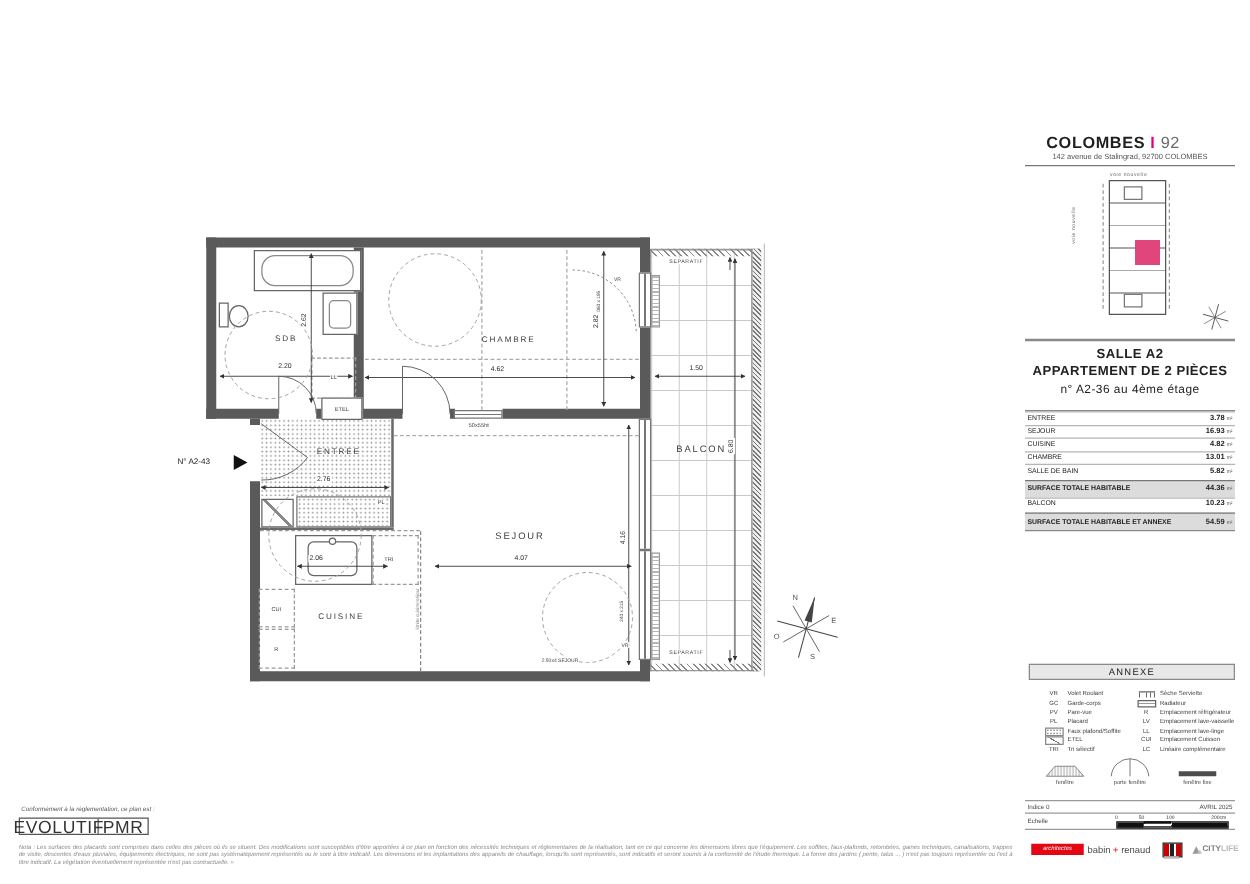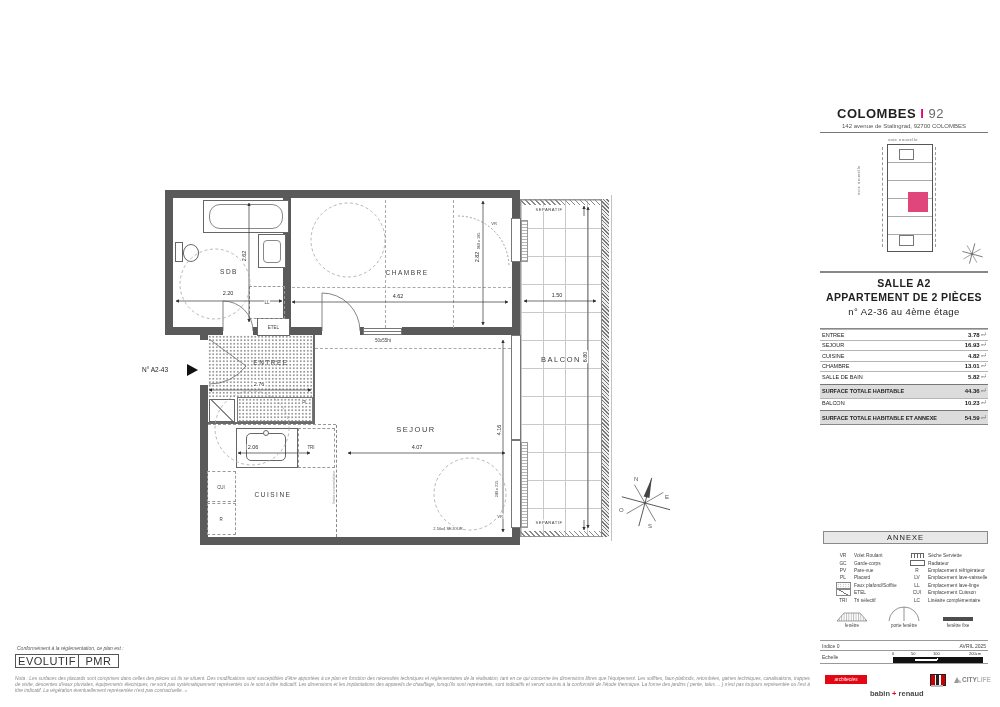--- a/index.html
+++ b/index.html
@@ -37,21 +37,21 @@
   .tval .u{font-weight:normal;font-size:4px;color:#555;vertical-align:top;}
   .legtitle{position:absolute;background:#e8e8e8;border:1px solid #8a8a8a;text-align:center;font-size:7.5px;letter-spacing:1px;color:#222;line-height:12px;box-sizing:border-box;}
   .lrow{display:flex;height:7.4px;align-items:center;font-size:4.8px;color:#3f3f3f;}
   .lcode{width:22px;text-align:center;flex:none;}
   .llab{flex:1;white-space:nowrap;}
   .lic{margin:0 auto;}
   .wgrp{position:absolute;width:48px;text-align:center;font-size:4.6px;color:#3f3f3f;}
   .tbrow{position:absolute;display:flex;justify-content:space-between;font-size:5px;color:#444;align-items:center;box-sizing:border-box;padding:0 2px;}
   .nota{position:absolute;font-size:4.8px;font-style:italic;color:#8a8a8a;line-height:1.3;text-align:justify;}
   .cbox{position:absolute;border:1px solid #555;display:flex;box-sizing:border-box;}
-  .ccell{display:flex;align-items:center;justify-content:center;font-size:11px;color:#333;letter-spacing:.5px;}
+  .ccell{display:flex;align-items:center;justify-content:center;font-size:14px;color:#333;letter-spacing:.5px;}
   .dashline{position:absolute;}
 </style>
 </head>
 <body>
 
 <div class="page">
 
   <div class="a" style="left:0;top:0;width:1000px;height:707px">
 
     <div class="balc" style="left:520px;top:199px;width:88px;height:338px"></div>
@@ -383,21 +383,21 @@
         background:linear-gradient(to bottom,
           transparent 0,transparent 50%, #111 50%, #111 100%),
           linear-gradient(90deg,#111 0 25%, #fff 25% 50%, #111 50% 100%);
         background-size:100% 100%;"></div>
       <div class="a" style="left:23px;top:8px;width:22px;height:2px;background:#fff;border-bottom:0.5px solid #111"></div>
       <div class="a" style="left:23px;top:6px;width:22px;height:2px;background:#111"></div>
     </div>
 
     <div class="a" style="left:5px;top:593px;width:163px;height:16px">
       <div class="a" style="left:0;top:2px;width:42px;height:9px;background:#e30613;color:#fff;font-size:4.8px;font-style:italic;display:flex;align-items:center;justify-content:center">architectes</div>
-      <div class="a" style="left:45px;top:16px;font-size:7.5px;color:#4a4a4a;font-weight:bold;white-space:nowrap">
+      <div class="a" style="left:45px;top:2px;font-size:7.5px;color:#4a4a4a;font-weight:normal;white-space:nowrap">
         <span>babin</span>
         <span style="color:#e30613">+</span>
         <span>renaud</span>
       </div>
       <div class="a" style="left:105px;top:1px;width:14px;height:10px;border:1px solid #222;background:linear-gradient(90deg,#c00 0 28%,#fff 28% 38%,#222 38% 60%,#fff 60% 70%,#c00 70% 100%)"></div>
       <div class="a" style="left:106px;top:12px;width:12px;height:1.5px;background:#bbb"></div>
       <div class="a" style="left:128px;top:2px;display:flex;align-items:center">
         <svg width="9" height="9">
           <path d="M1,8 L4,2 L7,8 Z" fill="#9a9a9a"></path>
           <path d="M5,8 L6.8,4.5 L8.6,8 Z" fill="#c5c5c5"></path>

